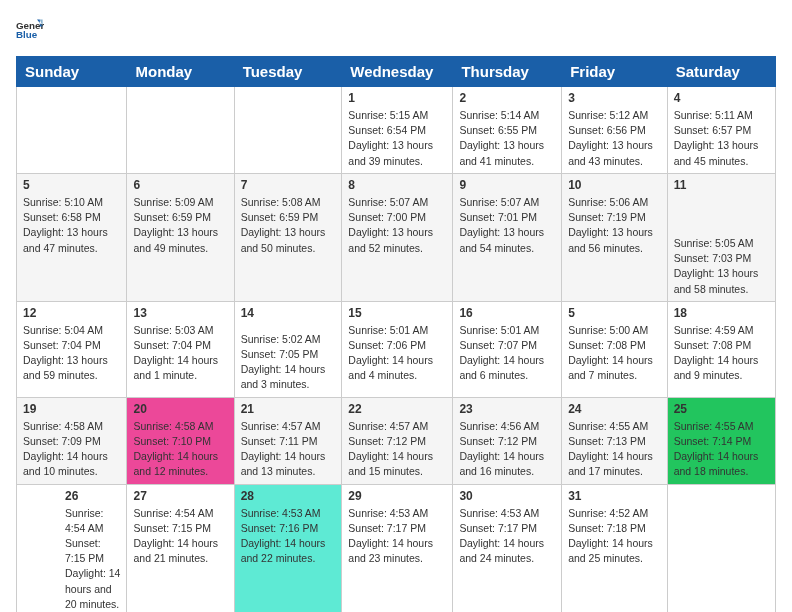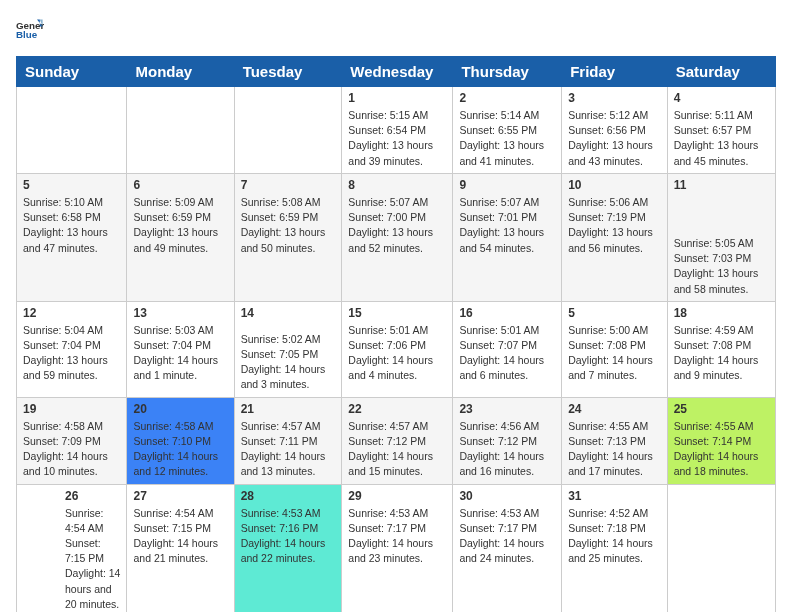--- a/index.html
+++ b/index.html
@@ -228,21 +228,21 @@
 Daylight: 14 hours and 9 minutes.</div>
         </td>
       </tr>
       <tr>
         <td style="background: rgb(245, 245, 245);">
           <div class="day-number">19</div>
           <div class="day-info" style="white-space: pre-line;">Sunrise: 4:58 AM
 Sunset: 7:09 PM
 Daylight: 14 hours and 10 minutes.</div>
         </td>
-        <td style="background: #3b82f6;">
+        <td style="background: #ec4899;">
           <div class="day-number">20</div>
           <div class="day-info" style="white-space: pre-line;">Sunrise: 4:58 AM
 Sunset: 7:10 PM
 Daylight: 14 hours and 12 minutes.</div>
         </td>
         <td style="background: rgb(245, 245, 245); margin-top: 47px;">
           <div class="day-number">21</div>
           <div class="day-info" style="white-space: pre-line;">Sunrise: 4:57 AM
 Sunset: 7:11 PM
 Daylight: 14 hours and 13 minutes.</div>
@@ -258,21 +258,21 @@
           <div class="day-info" style="white-space: pre-line;">Sunrise: 4:56 AM
 Sunset: 7:12 PM
 Daylight: 14 hours and 16 minutes.</div>
         </td>
         <td style="background: rgb(245, 245, 245);">
           <div class="day-number">24</div>
           <div class="day-info" style="white-space: pre-line;">Sunrise: 4:55 AM
 Sunset: 7:13 PM
 Daylight: 14 hours and 17 minutes.</div>
         </td>
-        <td style="background: #bef264;">
+        <td style="background: #22c55e;">
           <div class="day-number">25</div>
           <div class="day-info" style="white-space: pre-line;">Sunrise: 4:55 AM
 Sunset: 7:14 PM
 Daylight: 14 hours and 18 minutes.</div>
         </td>
       </tr>
       <tr>
         <td style="background: rgb(255, 255, 255); padding-left: 48px;">
           <div class="day-number">26</div>
           <div class="day-info" style="white-space: pre-line;">Sunrise: 4:54 AM

